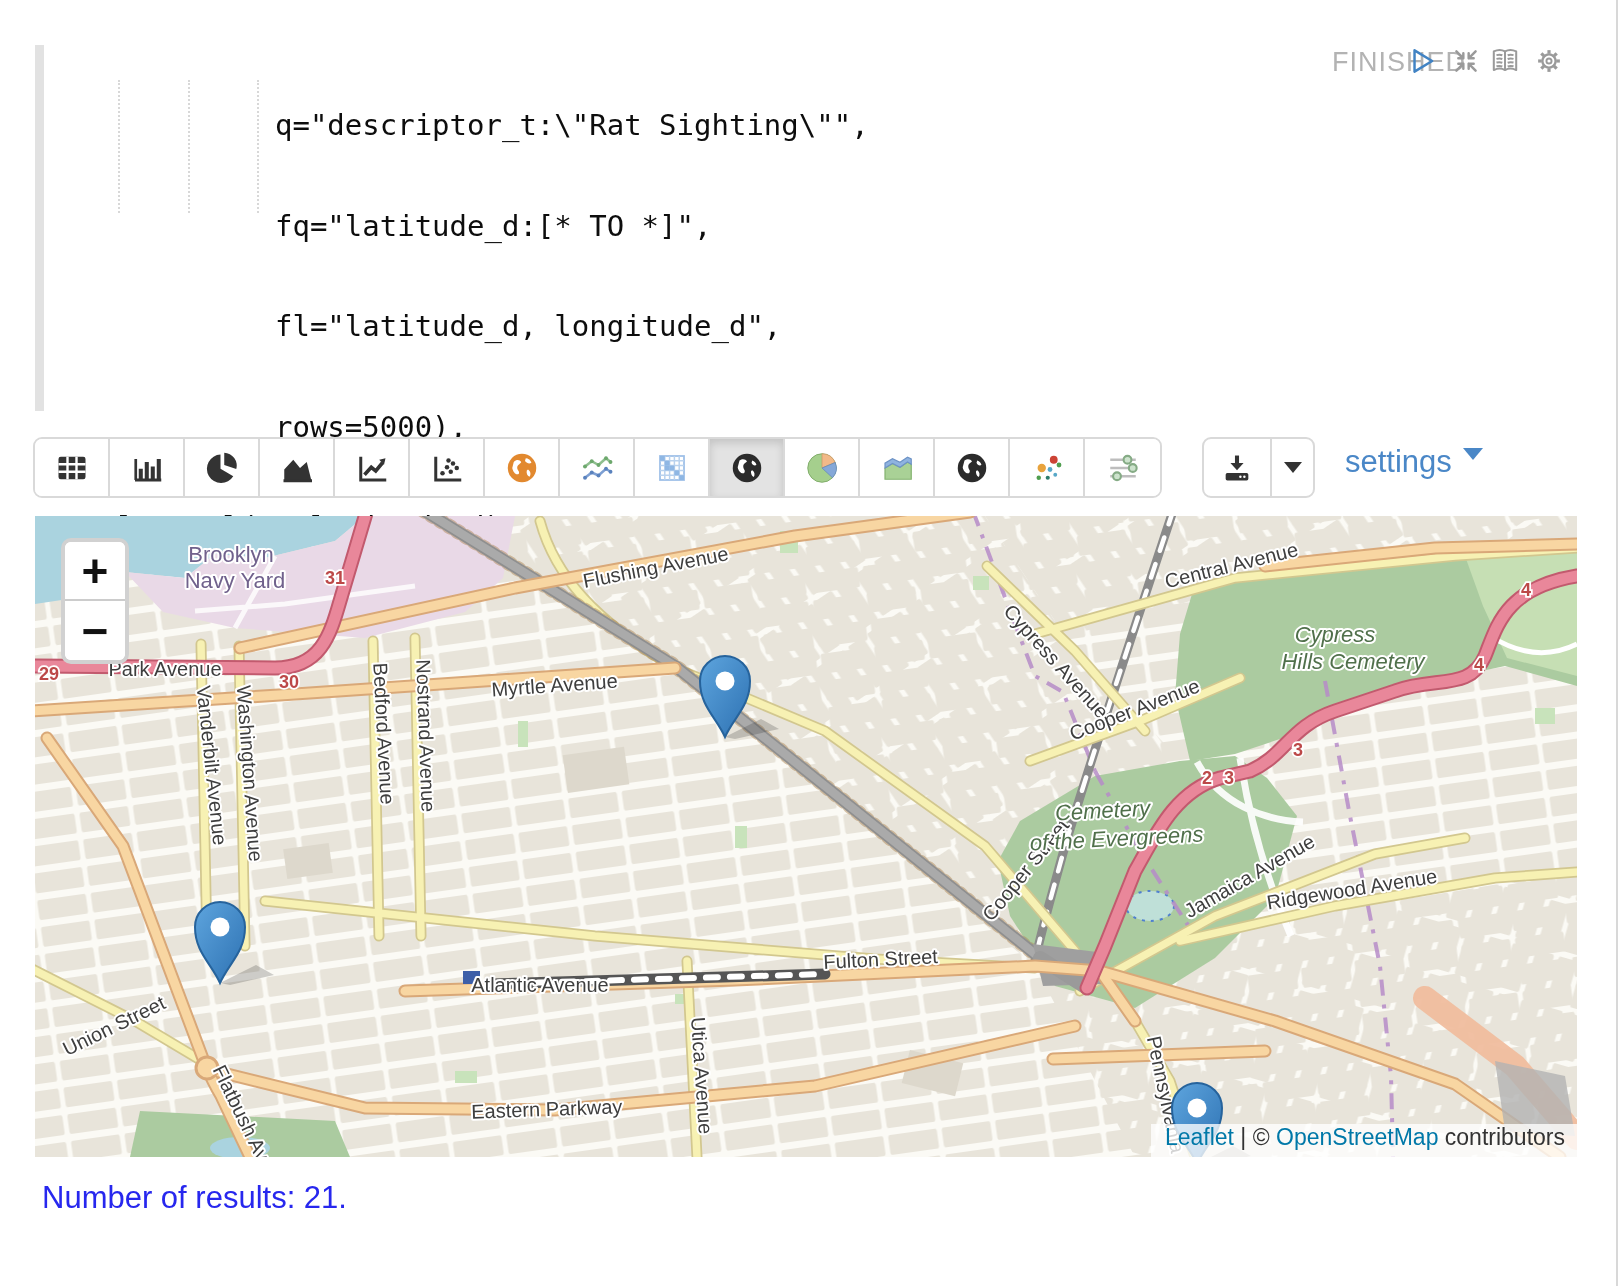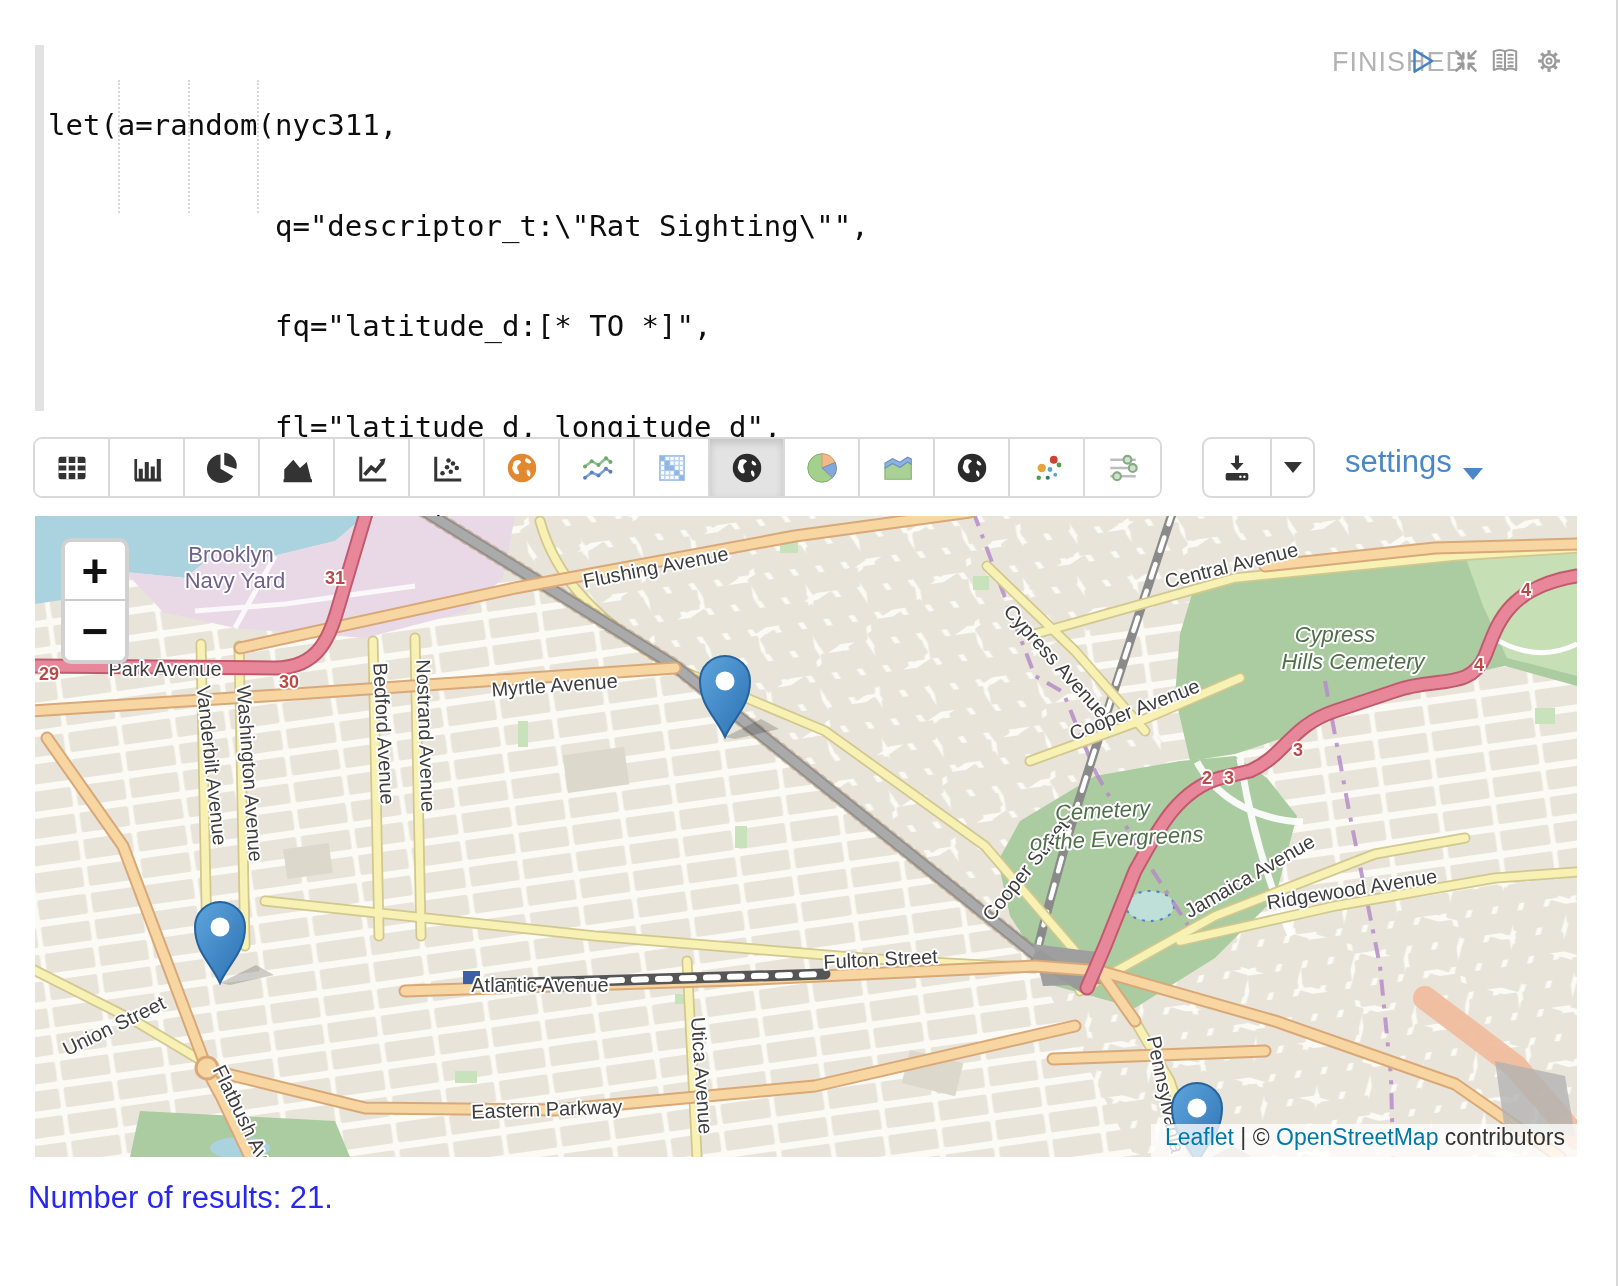--- a/index.html
+++ b/index.html
@@ -28,21 +28,21 @@
   .viz-btn.selected { background:#e3e3e3; box-shadow:inset 0 4px 9px rgba(0,0,0,.14); }
   .viz-btn svg { width:36px; height:36px; }
   .dl-group { position:absolute; left:1202px; top:437px; height:61px; display:flex;
               border:2px solid #d9d9d9; border-radius:9px; background:#fff; overflow:hidden; }
   .dl-btn { width:68px; height:57px; display:flex; align-items:center; justify-content:center;
             border-right:2px solid #d9d9d9; cursor:pointer; }
   .dl-caret { width:41px; height:57px; display:flex; align-items:center; justify-content:center; cursor:pointer; }
   .caret-down { width:0; height:0; border-left:9px solid transparent; border-right:9px solid transparent;
                 border-top:11px solid #333; }
   .settings-link { position:absolute; left:1345px; top:444px; font-size:31px; color:#4a87c7;
-                   display:flex; align-items:flex-end; gap:11px; cursor:pointer; }
+                   display:flex; align-items:flex-start; gap:11px; cursor:pointer; }
   .settings-link .caret-down { border-top-color:#4a87c7; border-left-width:10px; border-right-width:10px; border-top-width:12px; margin-top:4px;}
 
   
   .map { position:absolute; left:35px; top:516px; width:1542px; height:641px;
          overflow:hidden; background:#f7f5ef; cursor:grab; }
   .map svg.base { position:absolute; left:0; top:0; }
   .leaflet-zoom { position:absolute; left:26px; top:22px; width:68px; z-index:20;
                   border:4px solid rgba(0,0,0,.18); border-radius:10px; background:#fff; overflow:hidden; }
   .zoom-btn { width:60px; height:59px; display:flex; align-items:center; justify-content:center;
               font-size:46px; font-weight:bold; color:#111; background:#fff; cursor:pointer; }
@@ -54,30 +54,29 @@
   
   .lbl { font-family:"Liberation Sans",sans-serif; font-size:20px; fill:#3e3e3e;
          paint-order:stroke; stroke:#ffffff; stroke-width:4px; stroke-linejoin:round; text-anchor:middle; }
   .lbl-area { font-style:italic; fill:#50704b; font-size:22px; }
   .lbl-ind  { fill:#70618c; font-size:22px; }
   .badge { font-family:"Liberation Sans",sans-serif; font-size:18px; font-weight:bold; fill:#bc4848;
            paint-order:stroke; stroke:#fff; stroke-width:3.5px; text-anchor:middle; }
   .rd { fill:none; stroke-linecap:round; stroke-linejoin:round; }
 
   
-  .result-text { position:absolute; left:28px; top:1180px; font-size:31px; color:#2727ee;text-align:right; }
+  .result-text { position:absolute; left:42px; top:1180px; font-size:31px; color:#2727ee;text-align:right; }
 </style>
 </head>
 <body>
 
 <div id="page">
 
   <div class="gutter-bar"></div>
   <div class="code-lines">
-    <div>let(a=random(nyc311,</div>
     <div>             q="descriptor_t:\"Rat Sighting\"",</div>
     <div>             fq="latitude_d:[* TO *]",</div>
     <div>             fl="latitude_d, longitude_d",</div>
     <div>             rows=5000),</div>
     <div>    lat=col(a, latitude_d),</div>
     <div>    lon=col(a, longitude_d),</div>
     <div>    obs=transpose(matrix(lat,lon)),</div>
     <div>    clusters=kmeans(obs, 21),</div>
     <div>    cent=getCentroids(clusters),</div>
     <div>    zplot(lat=colAt(cent, 0), lon=colAt(cent, 1)))</div>

